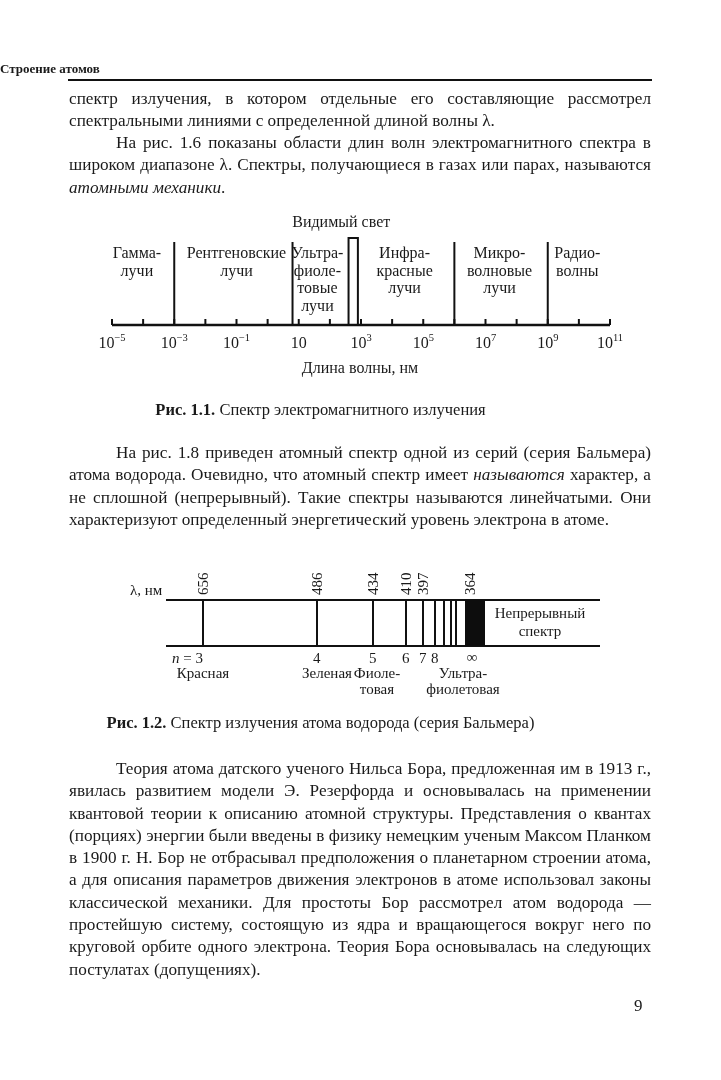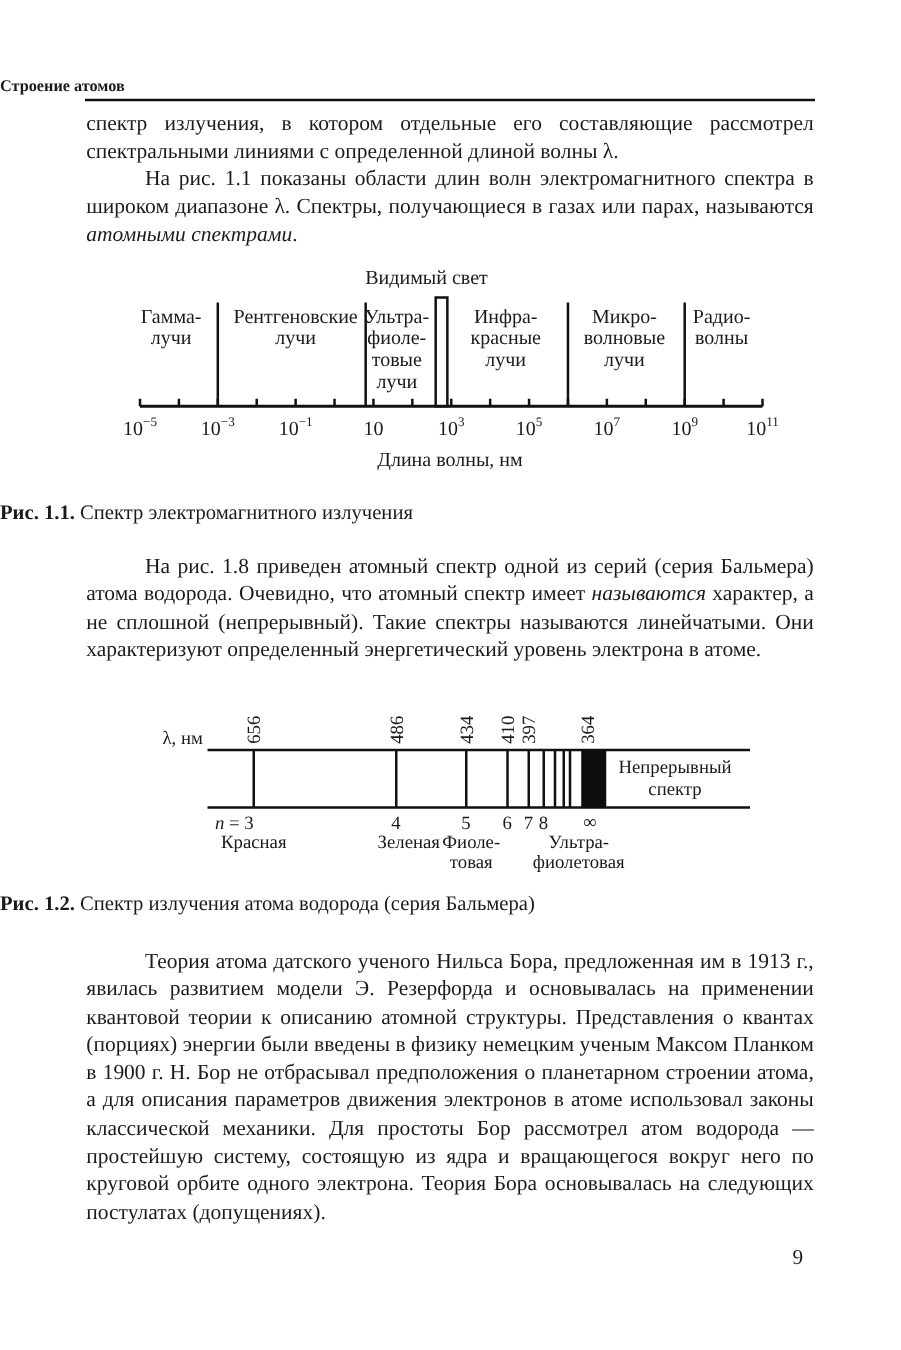--- a/index.html
+++ b/index.html
@@ -5,34 +5,34 @@
   html, body { margin: 0; padding: 0; background: #ffffff; }
   body { width: 721px; height: 1080px; position: relative; overflow: hidden;
          font-family: "Liberation Serif", "DejaVu Serif", serif; color: #1a1a1a; }
   .header-title { position: absolute; top: 61px; left: 0; width: 721px; text-align: left;
          font-size: 13px; font-weight: bold; }
   .header-rule { position: absolute; top: 79px; left: 68px; width: 584px; height: 2px; background: #111; }
   .para { position: absolute; left: 69px; width: 582px; font-size: 17.2px; line-height: 22.3px;
           text-align: justify; text-align-last: left; margin: 0; }
   .para .indent { display: inline-block; width: 47px; }
   .para i { font-style: italic; }
-  .caption { position: absolute; left: 0; width: 641px; text-align: left; font-size: 16.5px; }
+  .caption { position: absolute; left: 0; width: 641px; text-align: center; font-size: 16.5px; }
   .caption b { font-weight: bold; }
   svg text { font-family: "Liberation Serif", "DejaVu Serif", serif; fill: #1a1a1a; }
   .page-number { position: absolute; top: 996px; left: 634px; font-size: 17px; }
 </style>
 </head>
 <body>
 
 <div class="header-title">Строение атомов</div>
 <div class="header-rule"></div>
 
 <p class="para" style="top:88px"><span>спектр излучения, в котором отдельные его составляющие рассмотрел спектральными линиями с определенной длиной волны λ.</span></p>
 
-<p class="para" style="top:132px"><span class="indent"></span><span>На рис. 1.1 показаны области длин волн электромагнитного спектра в широком диапазоне λ. Спектры, получающиеся в газах или парах, называются </span><i>атомными спектрами</i><span>.</span></p>
+<p class="para" style="top:132px"><span class="indent"></span><span>На рис. 1.6 показаны области длин волн электромагнитного спектра в широком диапазоне λ. Спектры, получающиеся в газах или парах, называются </span><i>атомными механики</i><span>.</span></p>
 
 <svg id="fig1" width="721" height="180" style="position:absolute;top:205px;left:0">
     <line x1="112" y1="120" x2="610" y2="120" stroke="#111" stroke-width="2.5"></line>
     <line x1="112" y1="114" x2="112" y2="120" stroke="#111" stroke-width="2"></line>
     <text x="112" y="143" font-size="16" text-anchor="middle"><tspan>10</tspan><tspan dy="-7" font-size="10.5">−5</tspan></text>
     <line x1="174.25" y1="114" x2="174.25" y2="120" stroke="#111" stroke-width="2"></line>
     <text x="174.25" y="143" font-size="16" text-anchor="middle"><tspan>10</tspan><tspan dy="-7" font-size="10.5">−3</tspan></text>
     <line x1="236.5" y1="114" x2="236.5" y2="120" stroke="#111" stroke-width="2"></line>
     <text x="236.5" y="143" font-size="16" text-anchor="middle"><tspan>10</tspan><tspan dy="-7" font-size="10.5">−1</tspan></text>
     <line x1="298.75" y1="114" x2="298.75" y2="120" stroke="#111" stroke-width="2"></line>

